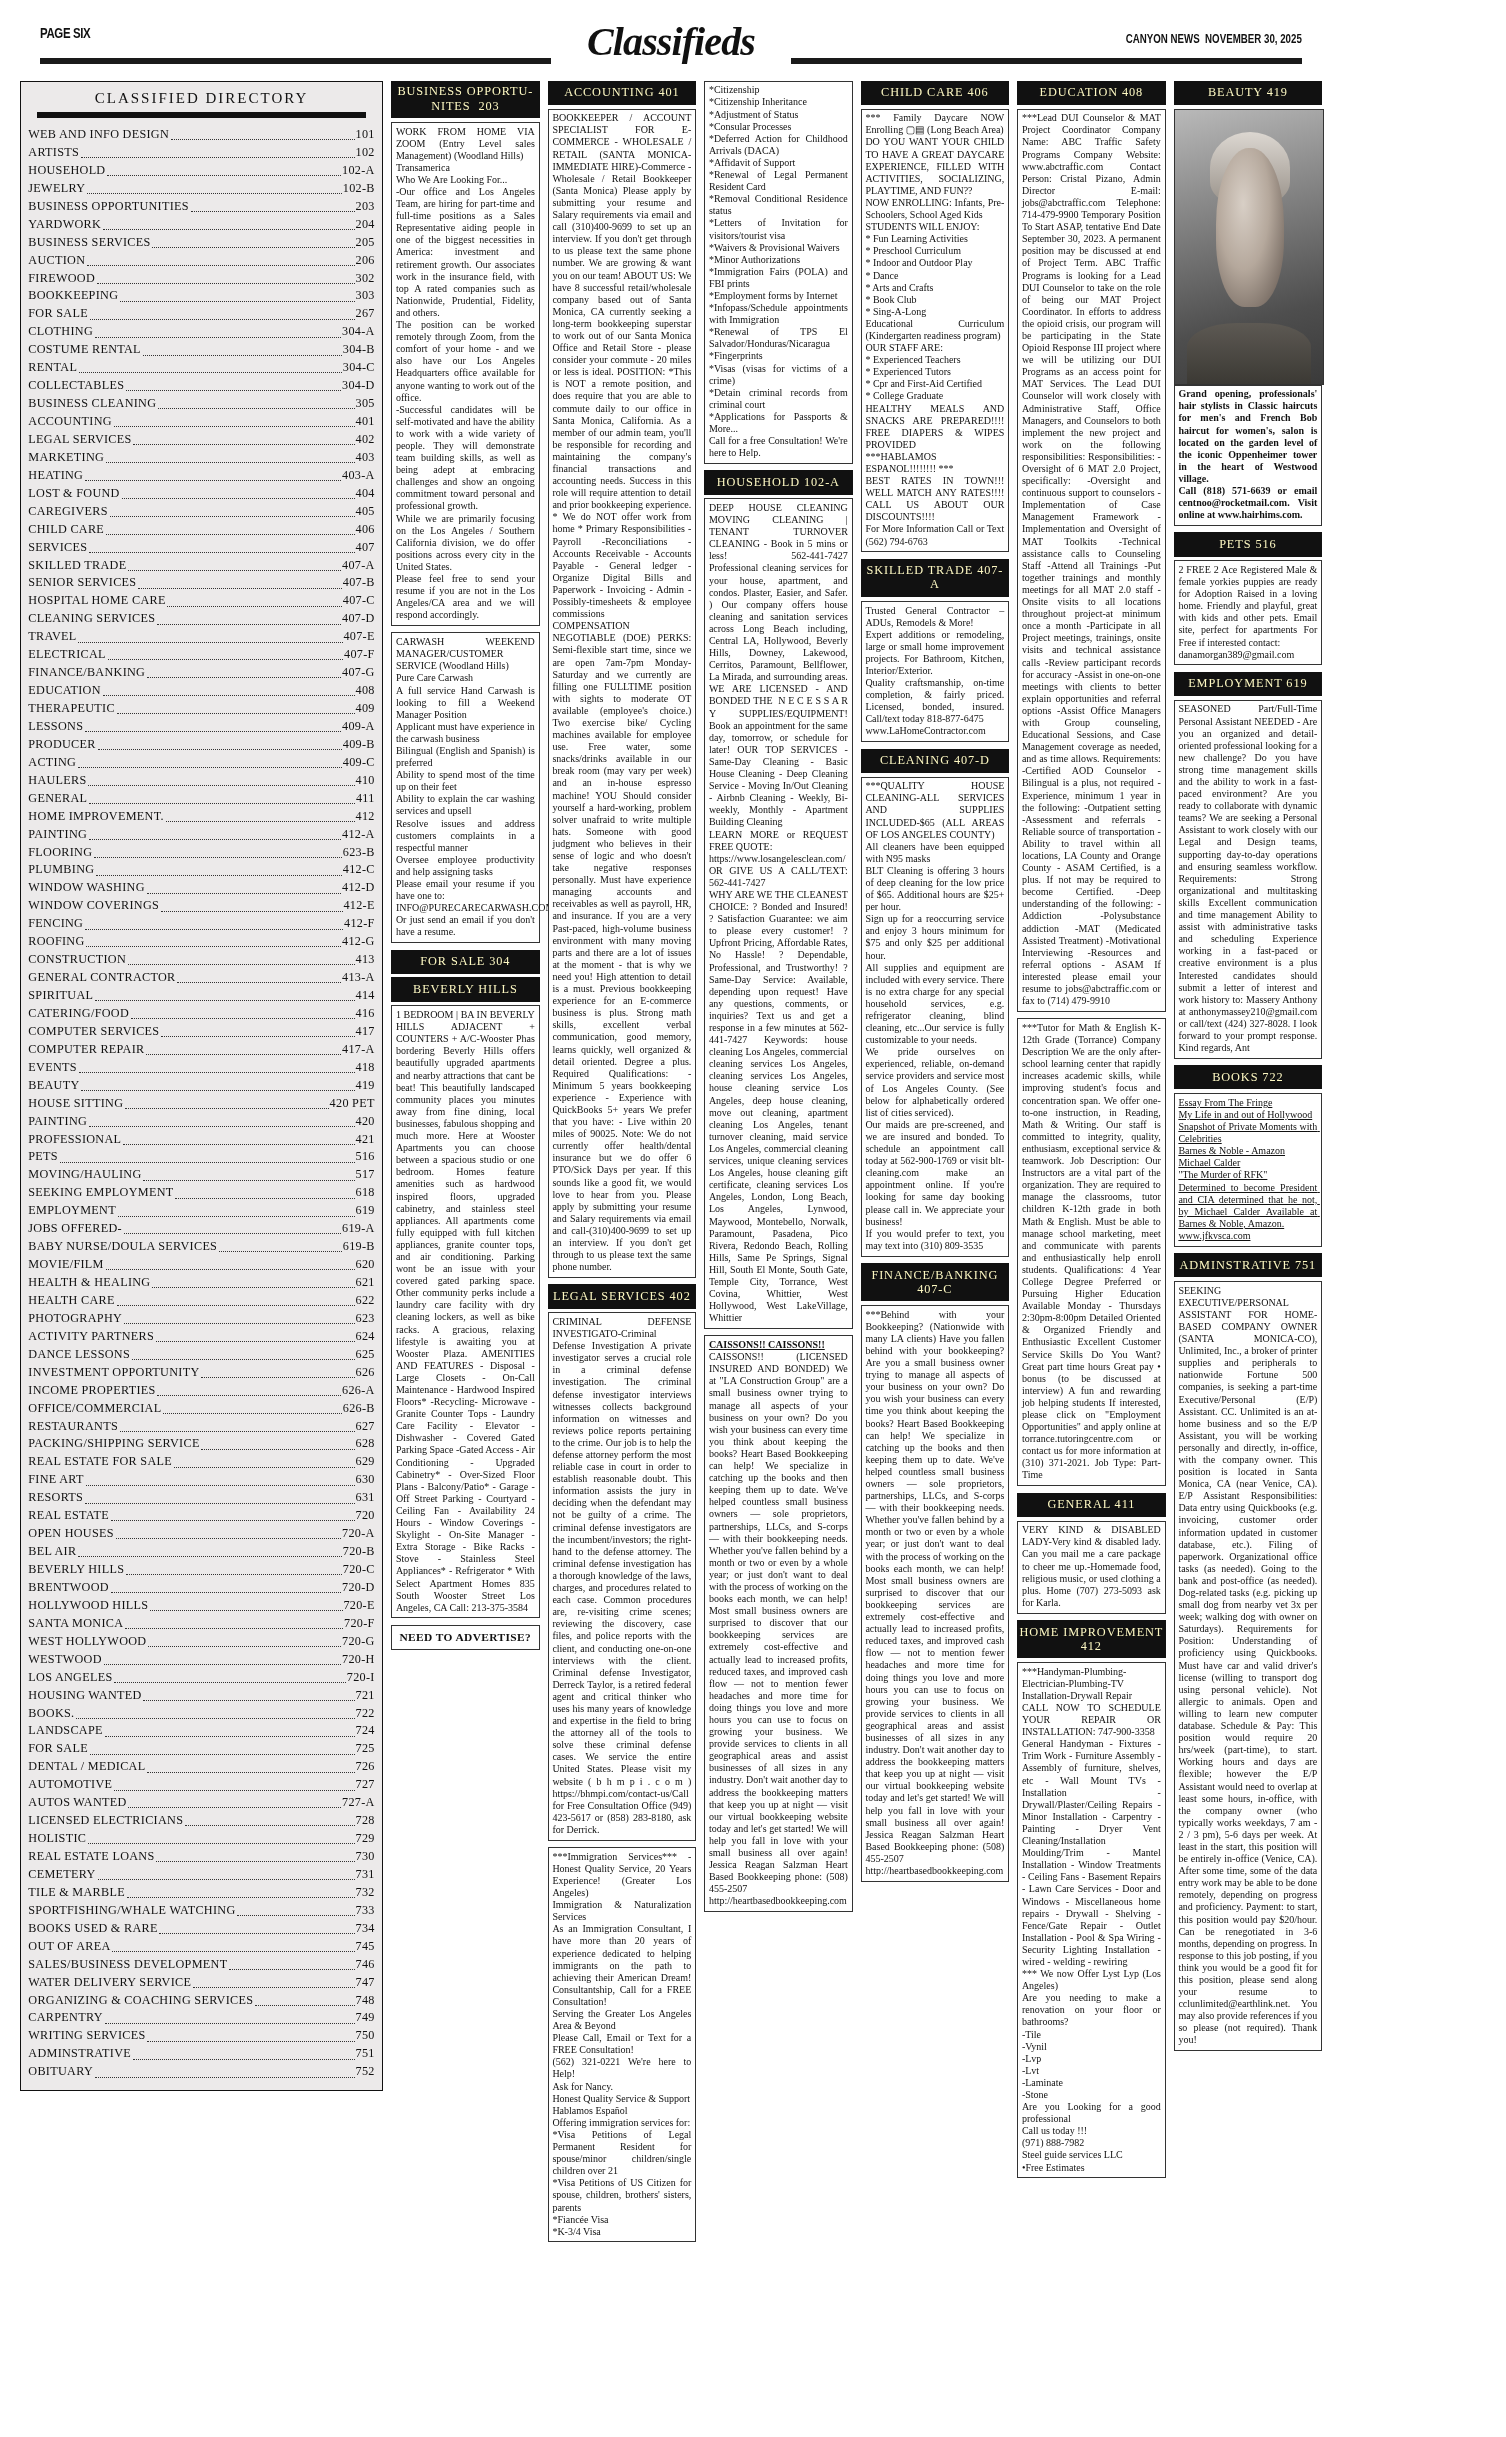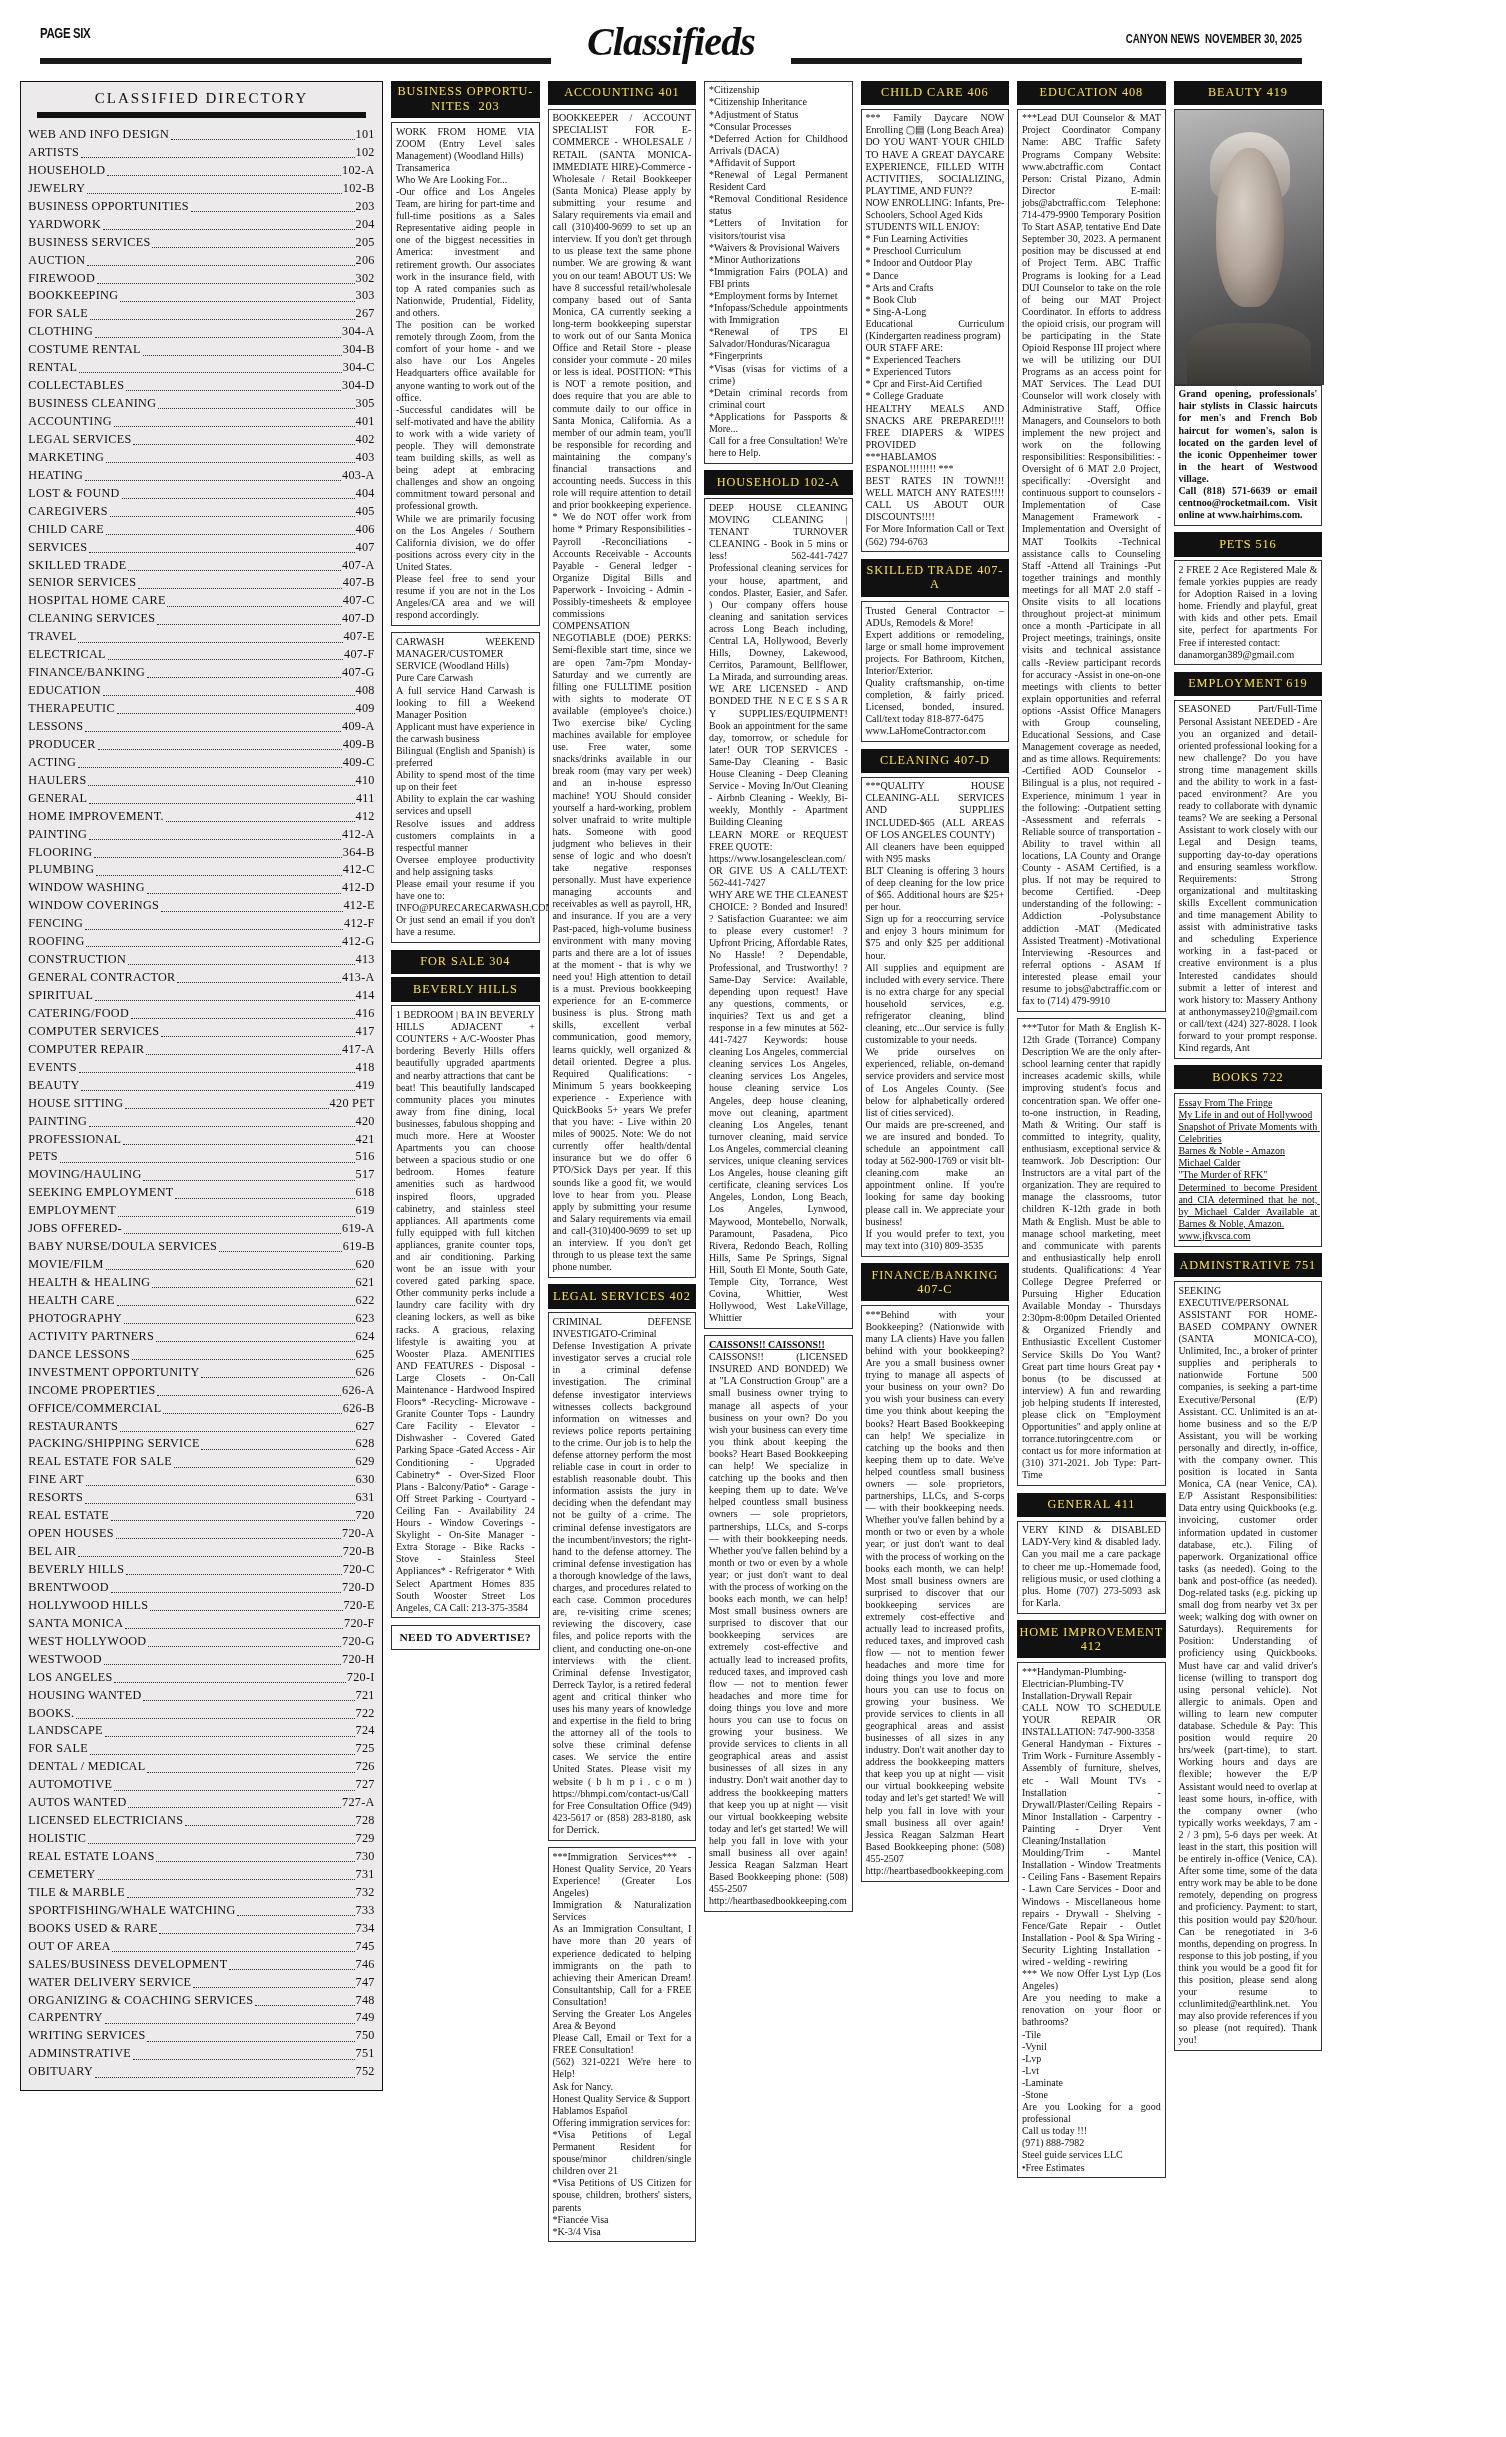--- a/index.html
+++ b/index.html
@@ -29,21 +29,21 @@
              font-family:"Liberation Serif",serif;padding:2.7px 0 3.7px;}
   .dirbox .bar{height:5.5px;background:#111;margin:1.8px 9px 8.2px 9px;}
   .dir-list{list-style:none;margin:0;padding:0;}
   .dir-list li{display:flex;align-items:flex-end;font-size:12.2px;line-height:1.47;
                font-family:"Liberation Serif",serif;white-space:nowrap;letter-spacing:0.3px;}
   .dir-list li .nm{flex:0 0 auto;}
   .dir-list li .dots{flex:1 1 auto;border-bottom:1.4px dotted #333;margin:0 0.9px 3.7px 1.8px;min-width:5.5px;}
   .dir-list li .pg{flex:0 0 auto;}
 
   
-  .sect{background:#111;color:#fde047;text-align:center;font-family:"Liberation Serif",serif;
+  .sect{background:#111;color:#fef9c3;text-align:center;font-family:"Liberation Serif",serif;
         font-size:12.3px;letter-spacing:0.9px;padding:4.6px 1.8px 5.5px;margin:0 0 3.7px 0;line-height:1.15;}
   .sect.two{padding-top:3.7px;}
 
   
   .ad{border:0.9px solid #333;padding:2.7px 3.7px 3.7px 3.7px;margin-bottom:6.4px;background:#fff;}
 
   
   .ad .body{font-family:"Liberation Serif",serif;font-size:10px;line-height:1.21;text-align:justify;}
 
   
@@ -281,21 +281,21 @@
               <span class="pg">412</span>
             </li>
             <li>
               <span class="nm">PAINTING</span>
               <span class="dots"></span>
               <span class="pg">412-A</span>
             </li>
             <li>
               <span class="nm">FLOORING</span>
               <span class="dots"></span>
-              <span class="pg">364-B</span>
+              <span class="pg">623-B</span>
             </li>
             <li>
               <span class="nm">PLUMBING</span>
               <span class="dots"></span>
               <span class="pg">412-C</span>
             </li>
             <li>
               <span class="nm">WINDOW WASHING</span>
               <span class="dots"></span>
               <span class="pg">412-D</span>

